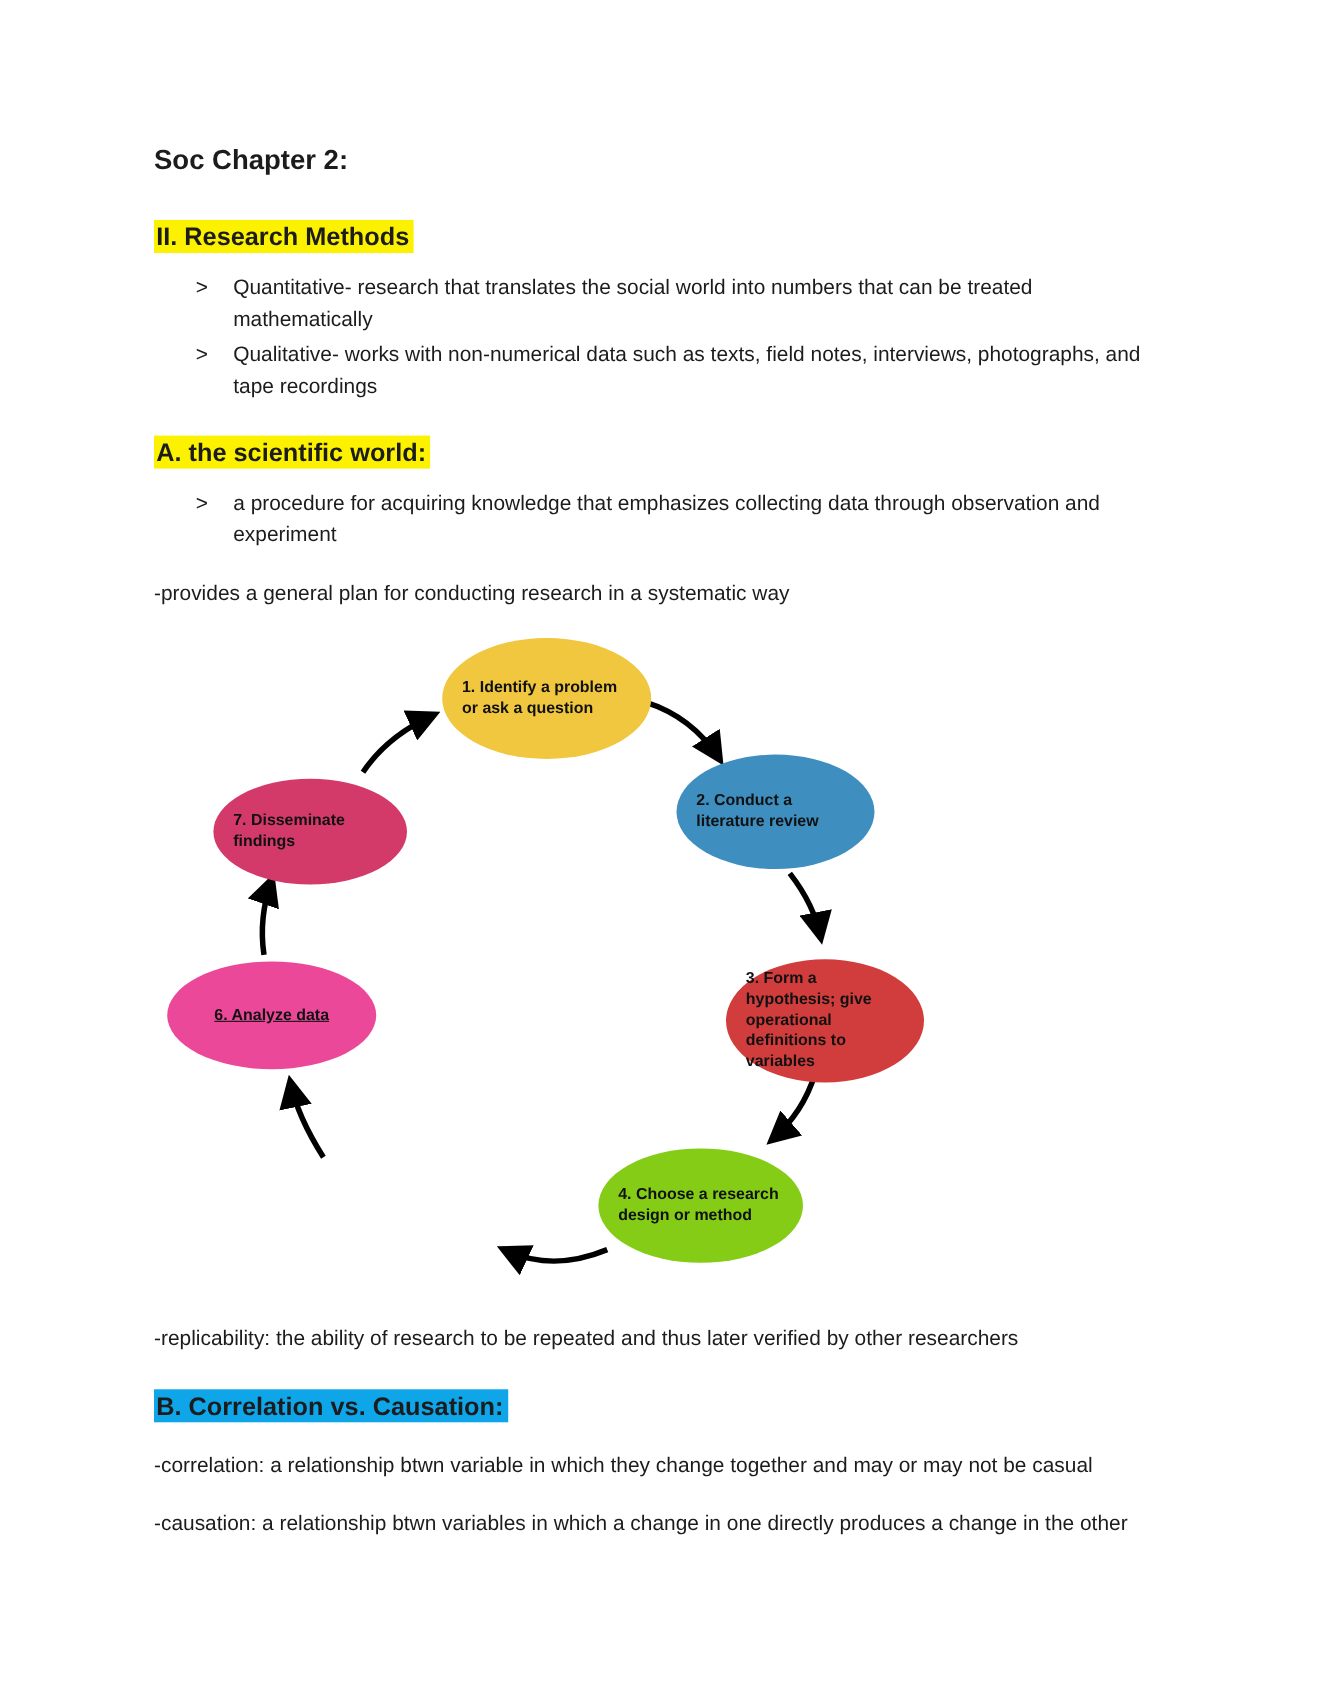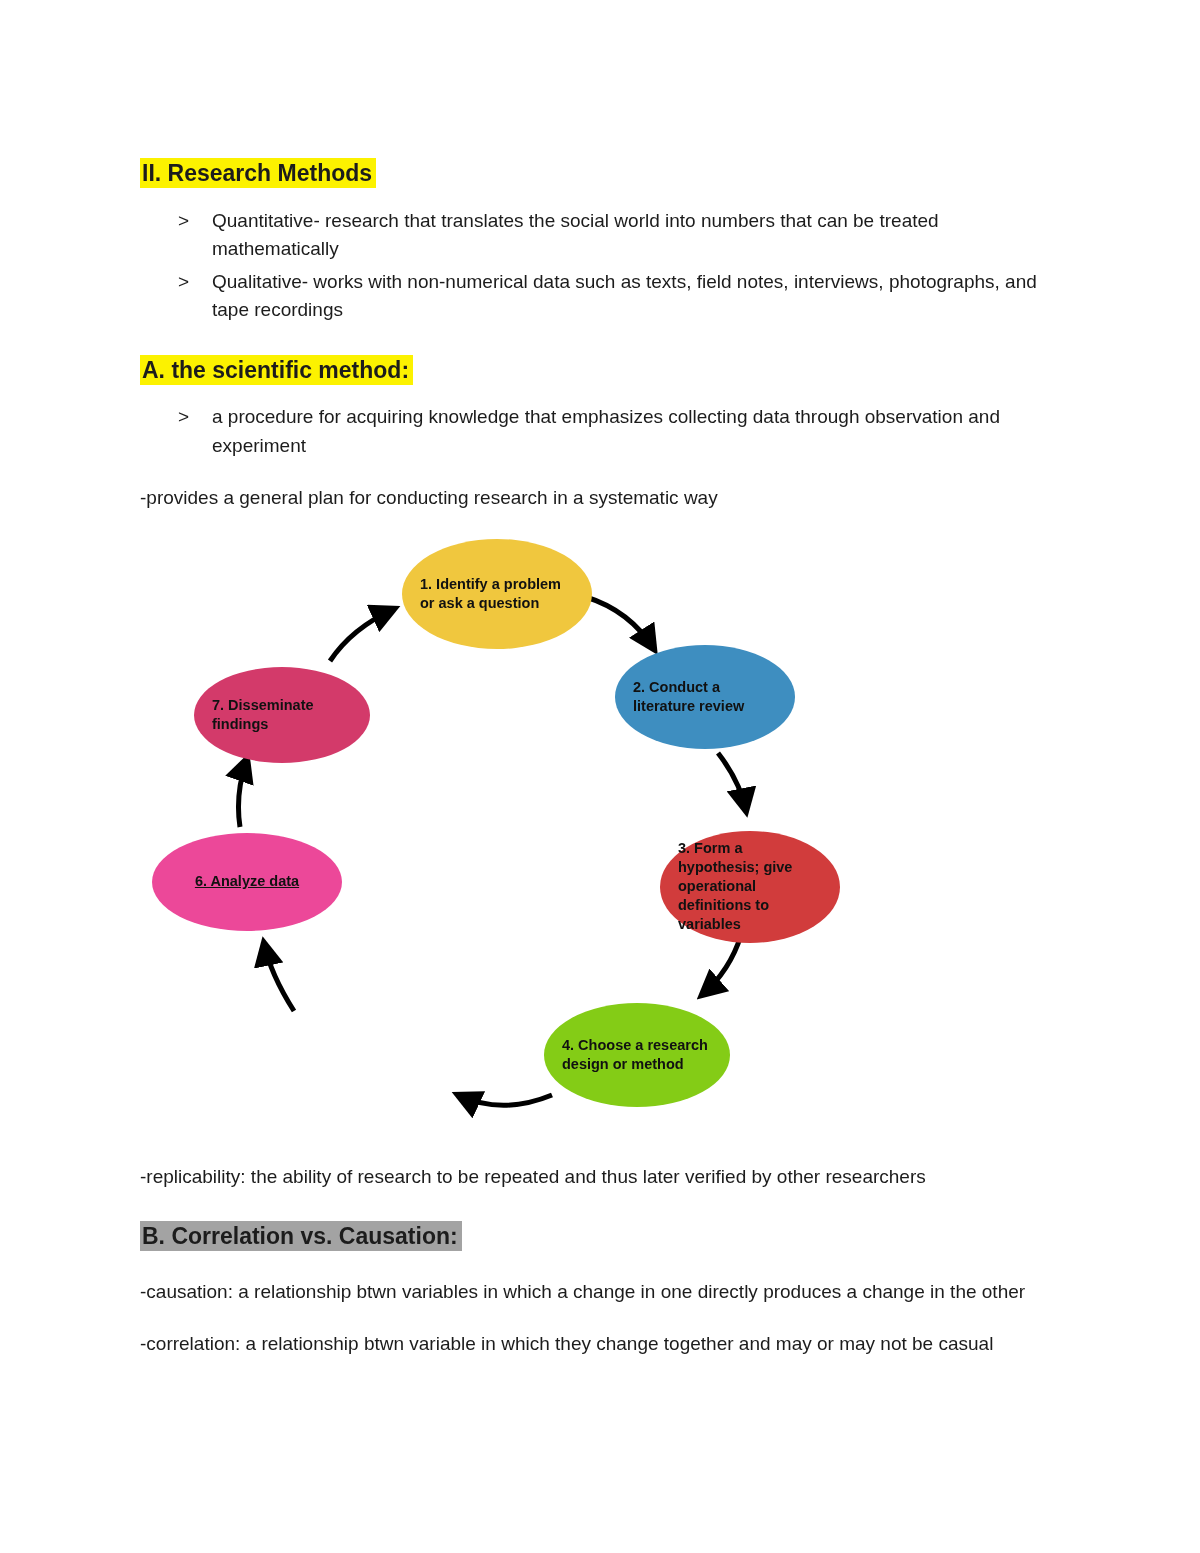--- a/index.html
+++ b/index.html
@@ -33,35 +33,36 @@
   .n6 { left:12px;  top:294px; width:190px; height:98px; }
   .n7 { left:54px;  top:128px; width:176px; height:96px; }
   .arrow-path { fill:none; stroke:#000000; stroke-width:5; }
 </style>
 </head>
 <body>
 
 <div class="page">
   <div class="content">
 
+    <h1 class="doc-title">Soc Chapter 2:</h1>
 
     <p class="section-heading"><span class="hl" style="background: rgb(252, 242, 0);">II. Research Methods</span></p>
 
     <div class="bullets">
       <div class="bullet">
         <span class="marker">&gt;</span>
         <span class="btext">Quantitative- research that translates the social world into numbers that can be treated mathematically</span>
       </div>
       <div class="bullet">
         <span class="marker">&gt;</span>
         <span class="btext">Qualitative- works with non-numerical data such as texts, field notes, interviews, photographs, and tape recordings</span>
       </div>
     </div>
 
-    <p class="section-heading"><span class="hl" style="background: rgb(252, 242, 0);">A. the scientific method:</span></p>
+    <p class="section-heading"><span class="hl" style="background: rgb(252, 242, 0);">A. the scientific world:</span></p>
 
     <div class="bullets">
       <div class="bullet">
         <span class="marker">&gt;</span>
         <span class="btext">a procedure for acquiring knowledge that emphasizes collecting data through observation and experiment</span>
       </div>
     </div>
 
     <p class="para">-provides a general plan for conducting research in a systematic way</p>
 
@@ -97,20 +98,20 @@
       <div class="node n6" style="background: #ec4899; text-decoration: underline;">
           <span>6. Analyze data</span>
         </div>
       <div class="node n7" style="background: rgb(211, 58, 106);">
           <span>7. Disseminate findings</span>
         </div>
     </div>
 
     <p class="para">-replicability: the ability of research to be repeated and thus later verified by other researchers</p>
 
-    <p class="section-heading"><span class="hl" style="background: #a3a3a3;">B. Correlation vs. Causation:</span></p>
+    <p class="section-heading"><span class="hl" style="background: #0ea5e9;">B. Correlation vs. Causation:</span></p>
+
+    <p class="para">-correlation: a relationship btwn variable in which they change together and may or may not be casual</p>
 
     <p class="para">-causation: a relationship btwn variables in which a change in one directly produces a change in the other</p>
-
-    <p class="para">-correlation: a relationship btwn variable in which they change together and may or may not be casual</p>
 
   </div>
 </div>
 
 </body></html>

